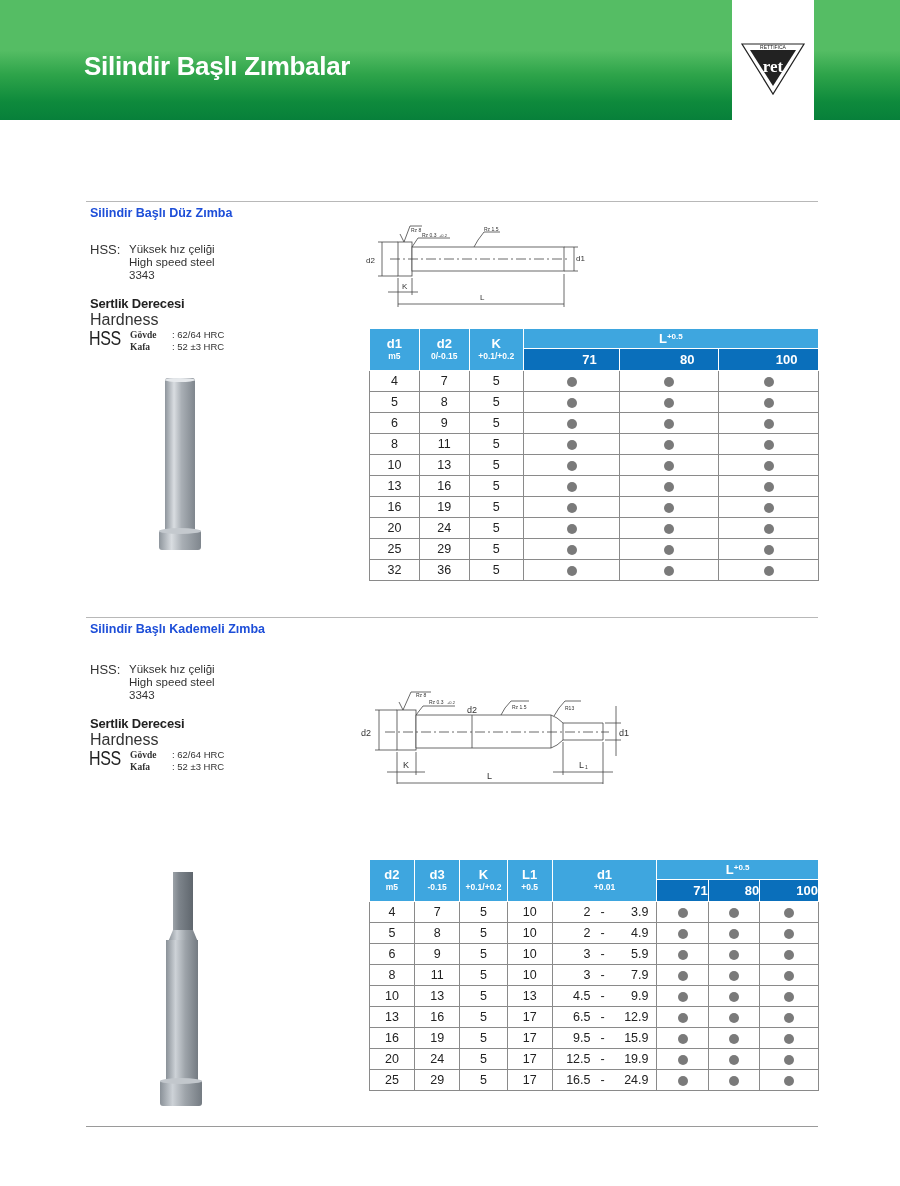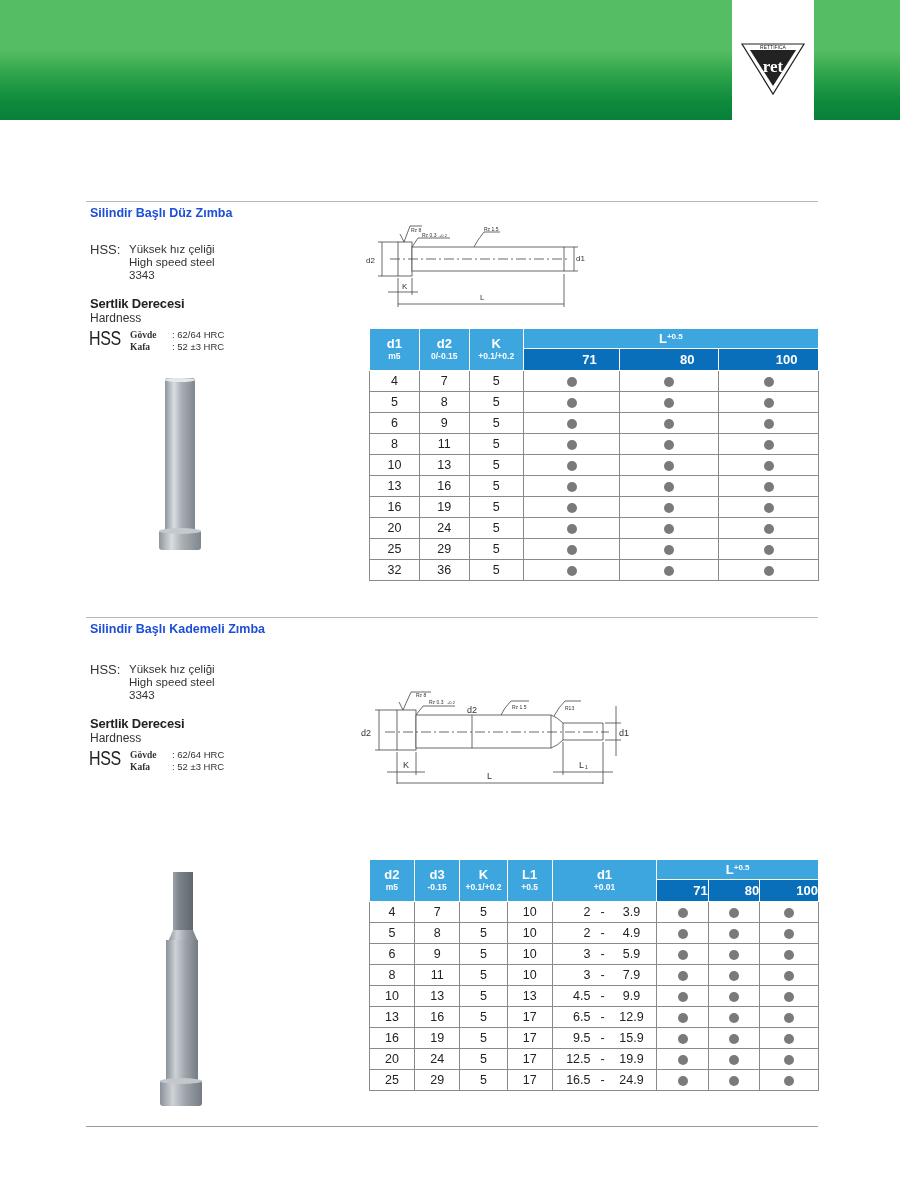--- a/index.html
+++ b/index.html
@@ -11,50 +11,51 @@
   .logo-box { position:absolute; left:732px; top:0; width:82px; height:120px; background:#ffffff;text-align:right; }
   .logo-box svg { position:absolute; left:8px; top:40px; }
 
   .section-rule { position:absolute; left:86px; width:732px; height:1px; background:#b8b8b8; }
   .section-title { position:absolute; left:90px; font-size:12.5px; font-weight:bold; color:#1d4ed8; }
 
   .material { position:absolute; left:90px; font-size:11.5px; color:#333; line-height:13px; }
   .material .lbl { position:absolute; left:0; top:0; }
   .material .lines { position:absolute; left:39px; top:0; white-space:nowrap; }
   .hard-title { position:absolute; left:90px; font-size:13px; font-weight:bold; color:#222; letter-spacing:-0.2px;text-align:center; }
-  .hard-sub { position:absolute; left:90px; font-size:12px; color:#333; }
+  .hard-sub { position:absolute; left:90px; font-size:16px; color:#333; }
   .hss-big { position:absolute; left:89px; font-size:20px; color:#222; transform:scaleX(0.8); transform-origin:left top; letter-spacing:-0.5px; }
   .hard-vals { position:absolute; left:130px; font-size:9.5px; line-height:11px; color:#333; white-space:nowrap; }
   .hard-vals b { display:inline-block; width:42px; font-weight:bold;font-family:Liberation Serif, serif; }
 
   .drawing { position:absolute; }
   .drawing text { font-family:"Liberation Sans", sans-serif; fill:#333; }
 
   table.spec { position:absolute; border-collapse:collapse; font-family:"Liberation Sans", sans-serif; }
   table.spec th { background:#3ea6df; color:#ffffff; font-weight:bold; text-align:center; border:1px solid #ffffff; padding:0; }
   table.spec th.dark { background:#0a6fbb;padding-left:36px; }
   table.spec th .main { display:block; font-size:13px; line-height:14px; }
   table.spec th .sub { display:block; font-size:8.5px; line-height:11px; }
   table.spec td { border:1px solid #8a8a8a; text-align:center; font-size:12.5px; color:#222; padding:0; height:20px; }
   table.spec td .dot { display:inline-block; width:10px; height:10px; border-radius:50%; background:#7a7a7a; vertical-align:middle; }
   .lhead { font-size:13px; }
   .lhead sup { font-size:8px; vertical-align:4px; }
 
   .range { display:inline-block; }
   .range .a { display:inline-block; width:30px; text-align:right; }
   .range .dash { display:inline-block; width:24px; text-align:center; }
-  .range .b { display:inline-block; width:34px; text-align:center; }
+  .range .b { display:inline-block; width:34px; text-align:right; }
 
   .product-img { position:absolute; }
   .bottom-rule { position:absolute; left:86px; top:1126px; width:732px; height:1px; background:#9a9a9a; }
 </style>
 </head>
 <body>
 
 <div class="header">
+  <div class="header-title">Silindir Başlı Zımbalar</div>
   <div class="logo-box">
     <svg width="66" height="56" viewBox="0 0 66 56">
       <polygon points="2,4 64,4 33,54" fill="#fff" stroke="#222" stroke-width="1.2"></polygon>
       <polygon points="10,10 56,10 33,46" fill="#222"></polygon>
       <text x="33" y="9" font-size="5" text-anchor="middle" fill="#222" font-family="Liberation Sans, sans-serif">RETTIFICA</text>
       <text x="33" y="32" font-size="17" text-anchor="middle" fill="#fff" font-family="Liberation Serif, serif" font-weight="bold">ret</text>
     </svg>
   </div>
 </div>
 

